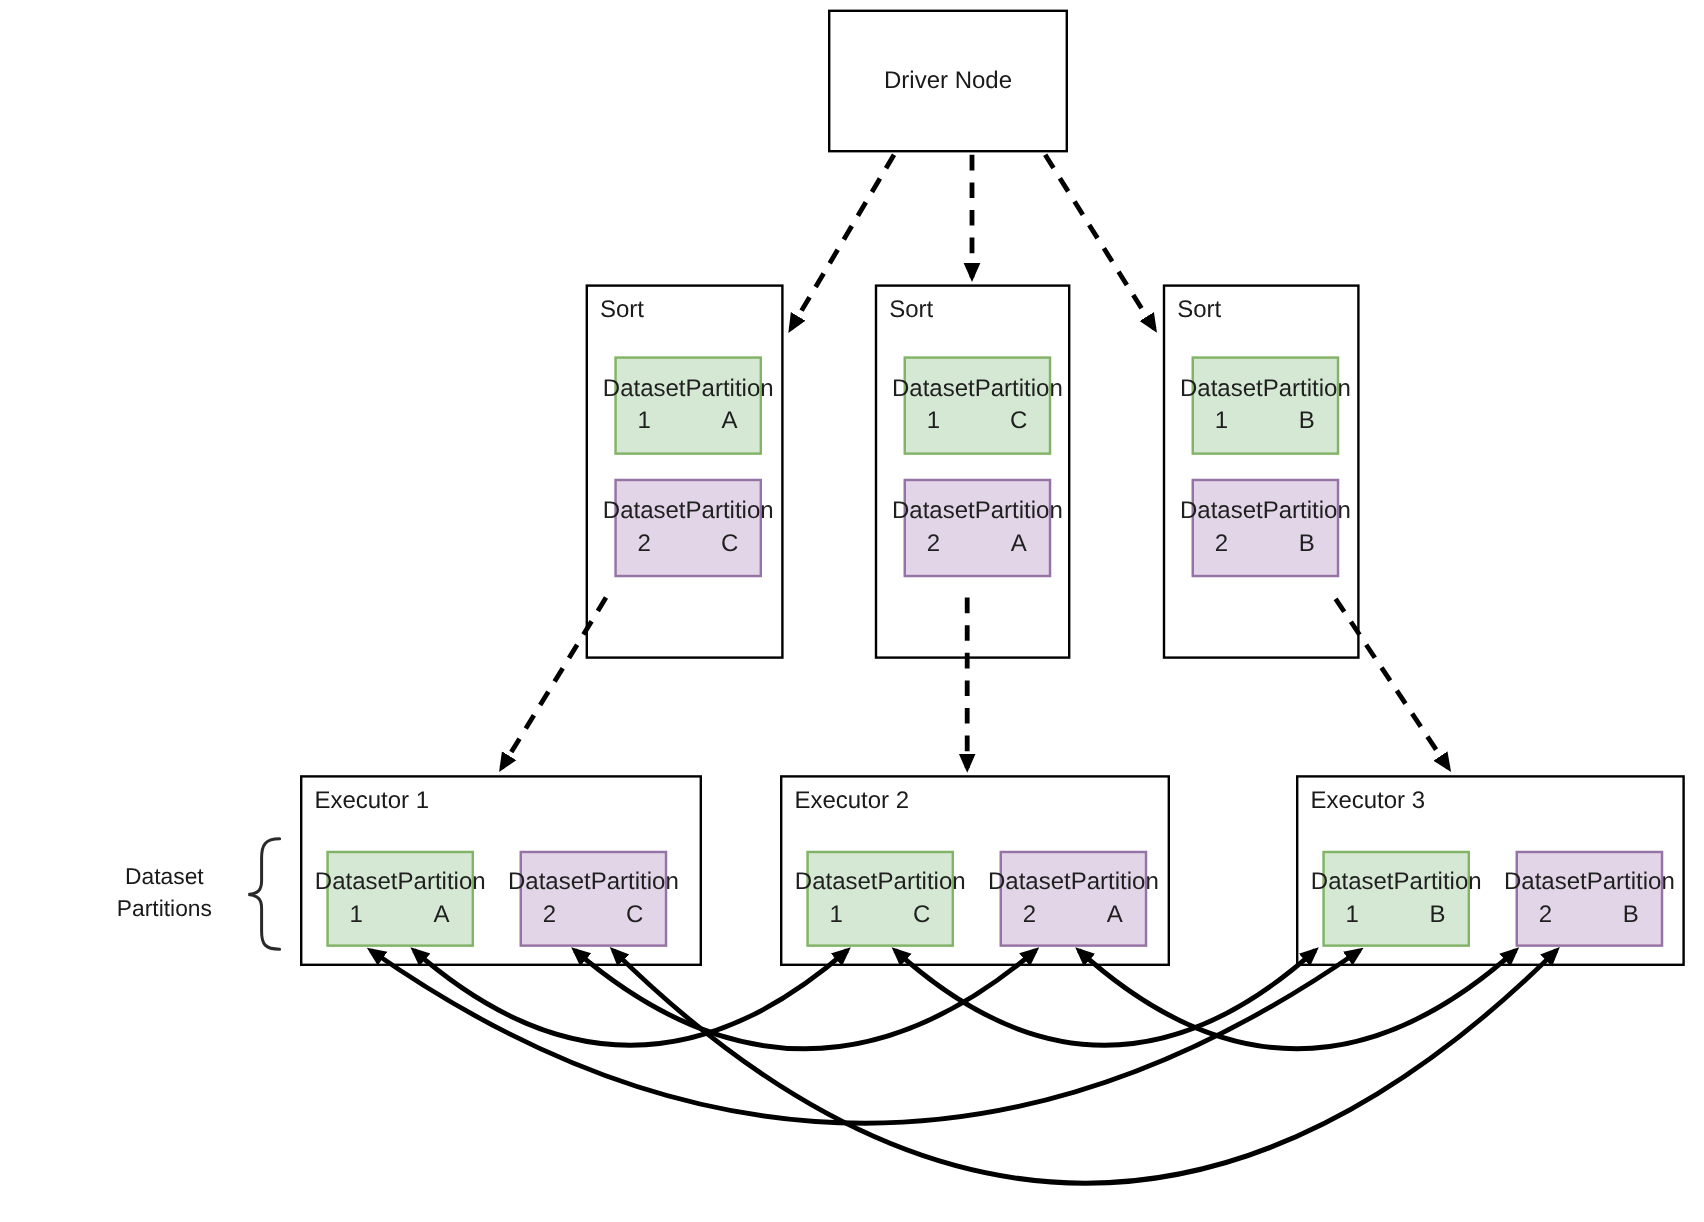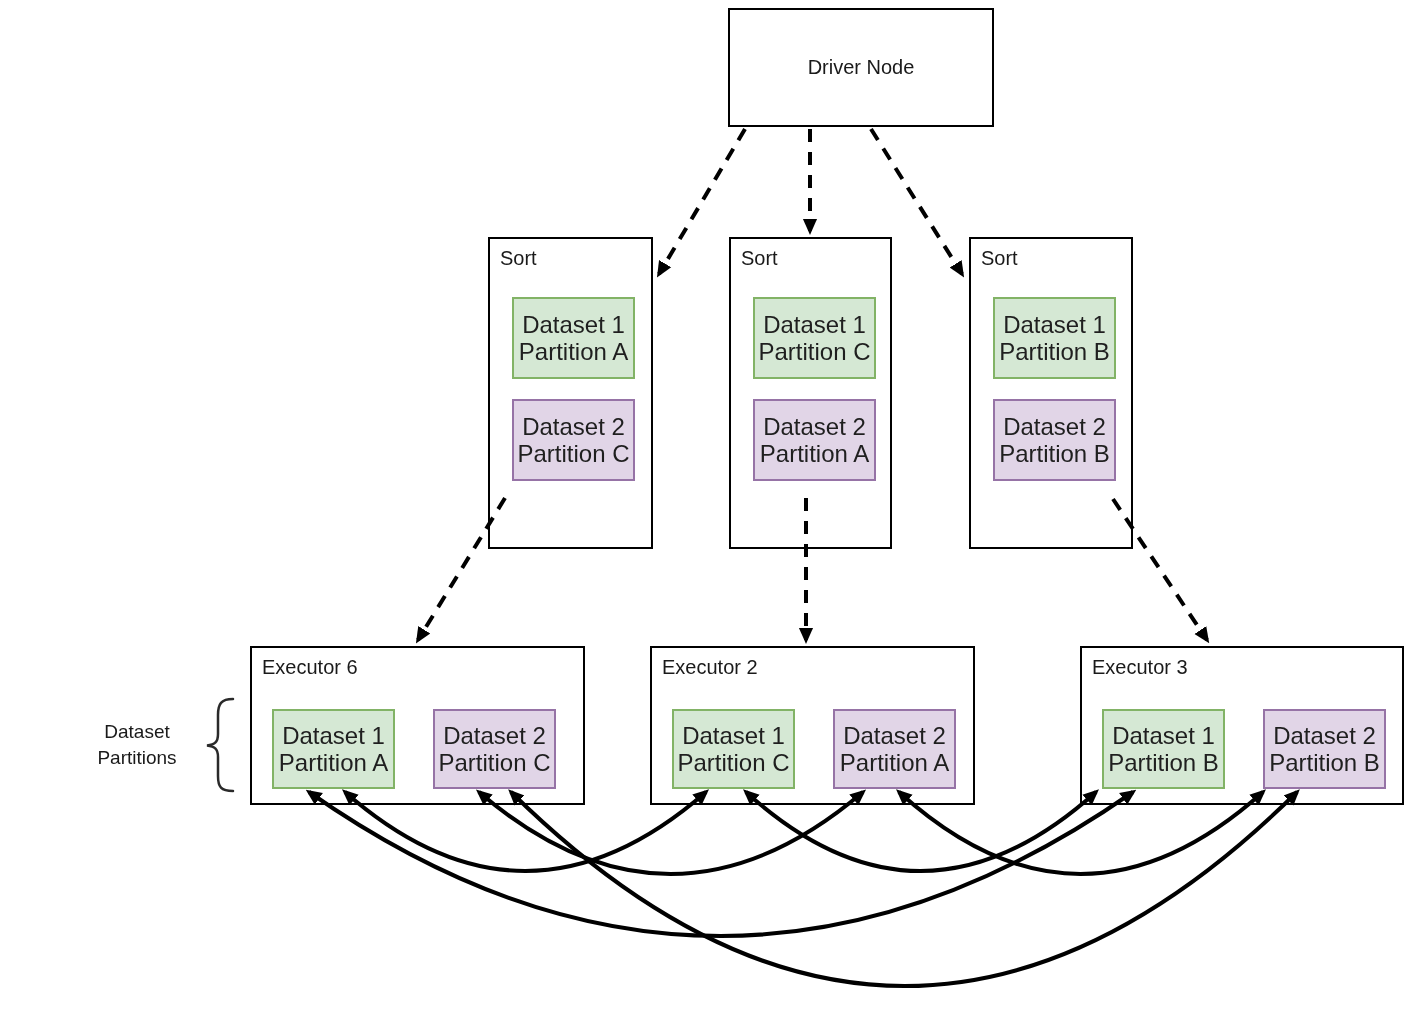--- a/index.html
+++ b/index.html
@@ -8,37 +8,37 @@
     --line:#000000; --bg:#ffffff;
   }
   *{box-sizing:border-box; margin:0; padding:0;}
   html,body{width:1420px; height:1018px; background:var(--bg);
     font-family:"Liberation Sans", sans-serif; color:#1a1a1a; overflow:hidden;}
   .canvas{position:relative; width:1420px; height:1018px; background:var(--bg);}
 
   .node{position:absolute; background:#ffffff; border:2px solid var(--line);}
   .node-label{position:absolute; left:10px; top:8px; font-size:20px; color:#1a1a1a; white-space:nowrap;}
 
-  .driver{left:690px; top:8px; width:266px; height:119px;
-    display:flex; align-items:center; justify-content:center;margin-left:38px;}
+  .driver{left:690px; top:8px; width:200px; height:119px;
+    display:flex; align-items:center; justify-content:center;}
   .driver-label{font-size:20px;}
 
   .sort{top:237px; height:312px;}
   .sort-1{left:488px; width:165px;}
   .sort-2{left:729px; width:163px;}
   .sort-3{left:969px; width:164px;}
 
   .executor{top:646px; height:159px;}
   .executor-1{left:250px; width:335px;}
   .executor-2{left:650px; width:325px;}
   .executor-3{left:1048px; width:324px;margin-left:32px;}
 
-  .part{position:absolute; display:flex; flex-direction:column;
+  .part{position:absolute; display:flex; flex-direction:row;
     align-items:center; justify-content:center; text-align:center;
-    font-size:24px; line-height:27px; color:#1f1f1f;}
+    font-size:20px; line-height:27px; color:#1f1f1f;}
   .part.d1{background:var(--d1-fill); border:2px solid var(--d1-border);}
   .part.d2{background:var(--d2-fill); border:2px solid var(--d2-border);}
 
   .sort .part{left:22px; width:123px; height:82px;}
   .sort .part.d1{top:58px;}
   .sort .part.d2{top:160px;}
 
   .executor .part{top:61px; width:123px; height:80px;}
   .executor .part.d1{left:20px;}
   .executor .part.d2{left:181px;}
@@ -92,21 +92,21 @@
       <span>Dataset 1</span>
       <span>Partition B</span>
     </div>
     <div class="part d2">
       <span>Dataset 2</span>
       <span>Partition B</span>
     </div>
   </div>
 
   <div class="node executor executor-1">
-    <span class="node-label">Executor 6</span>
+    <span class="node-label">Executor 1</span>
     <div class="part d1">
       <span>Dataset 1</span>
       <span>Partition A</span>
     </div>
     <div class="part d2">
       <span>Dataset 2</span>
       <span>Partition C</span>
     </div>
   </div>
 

